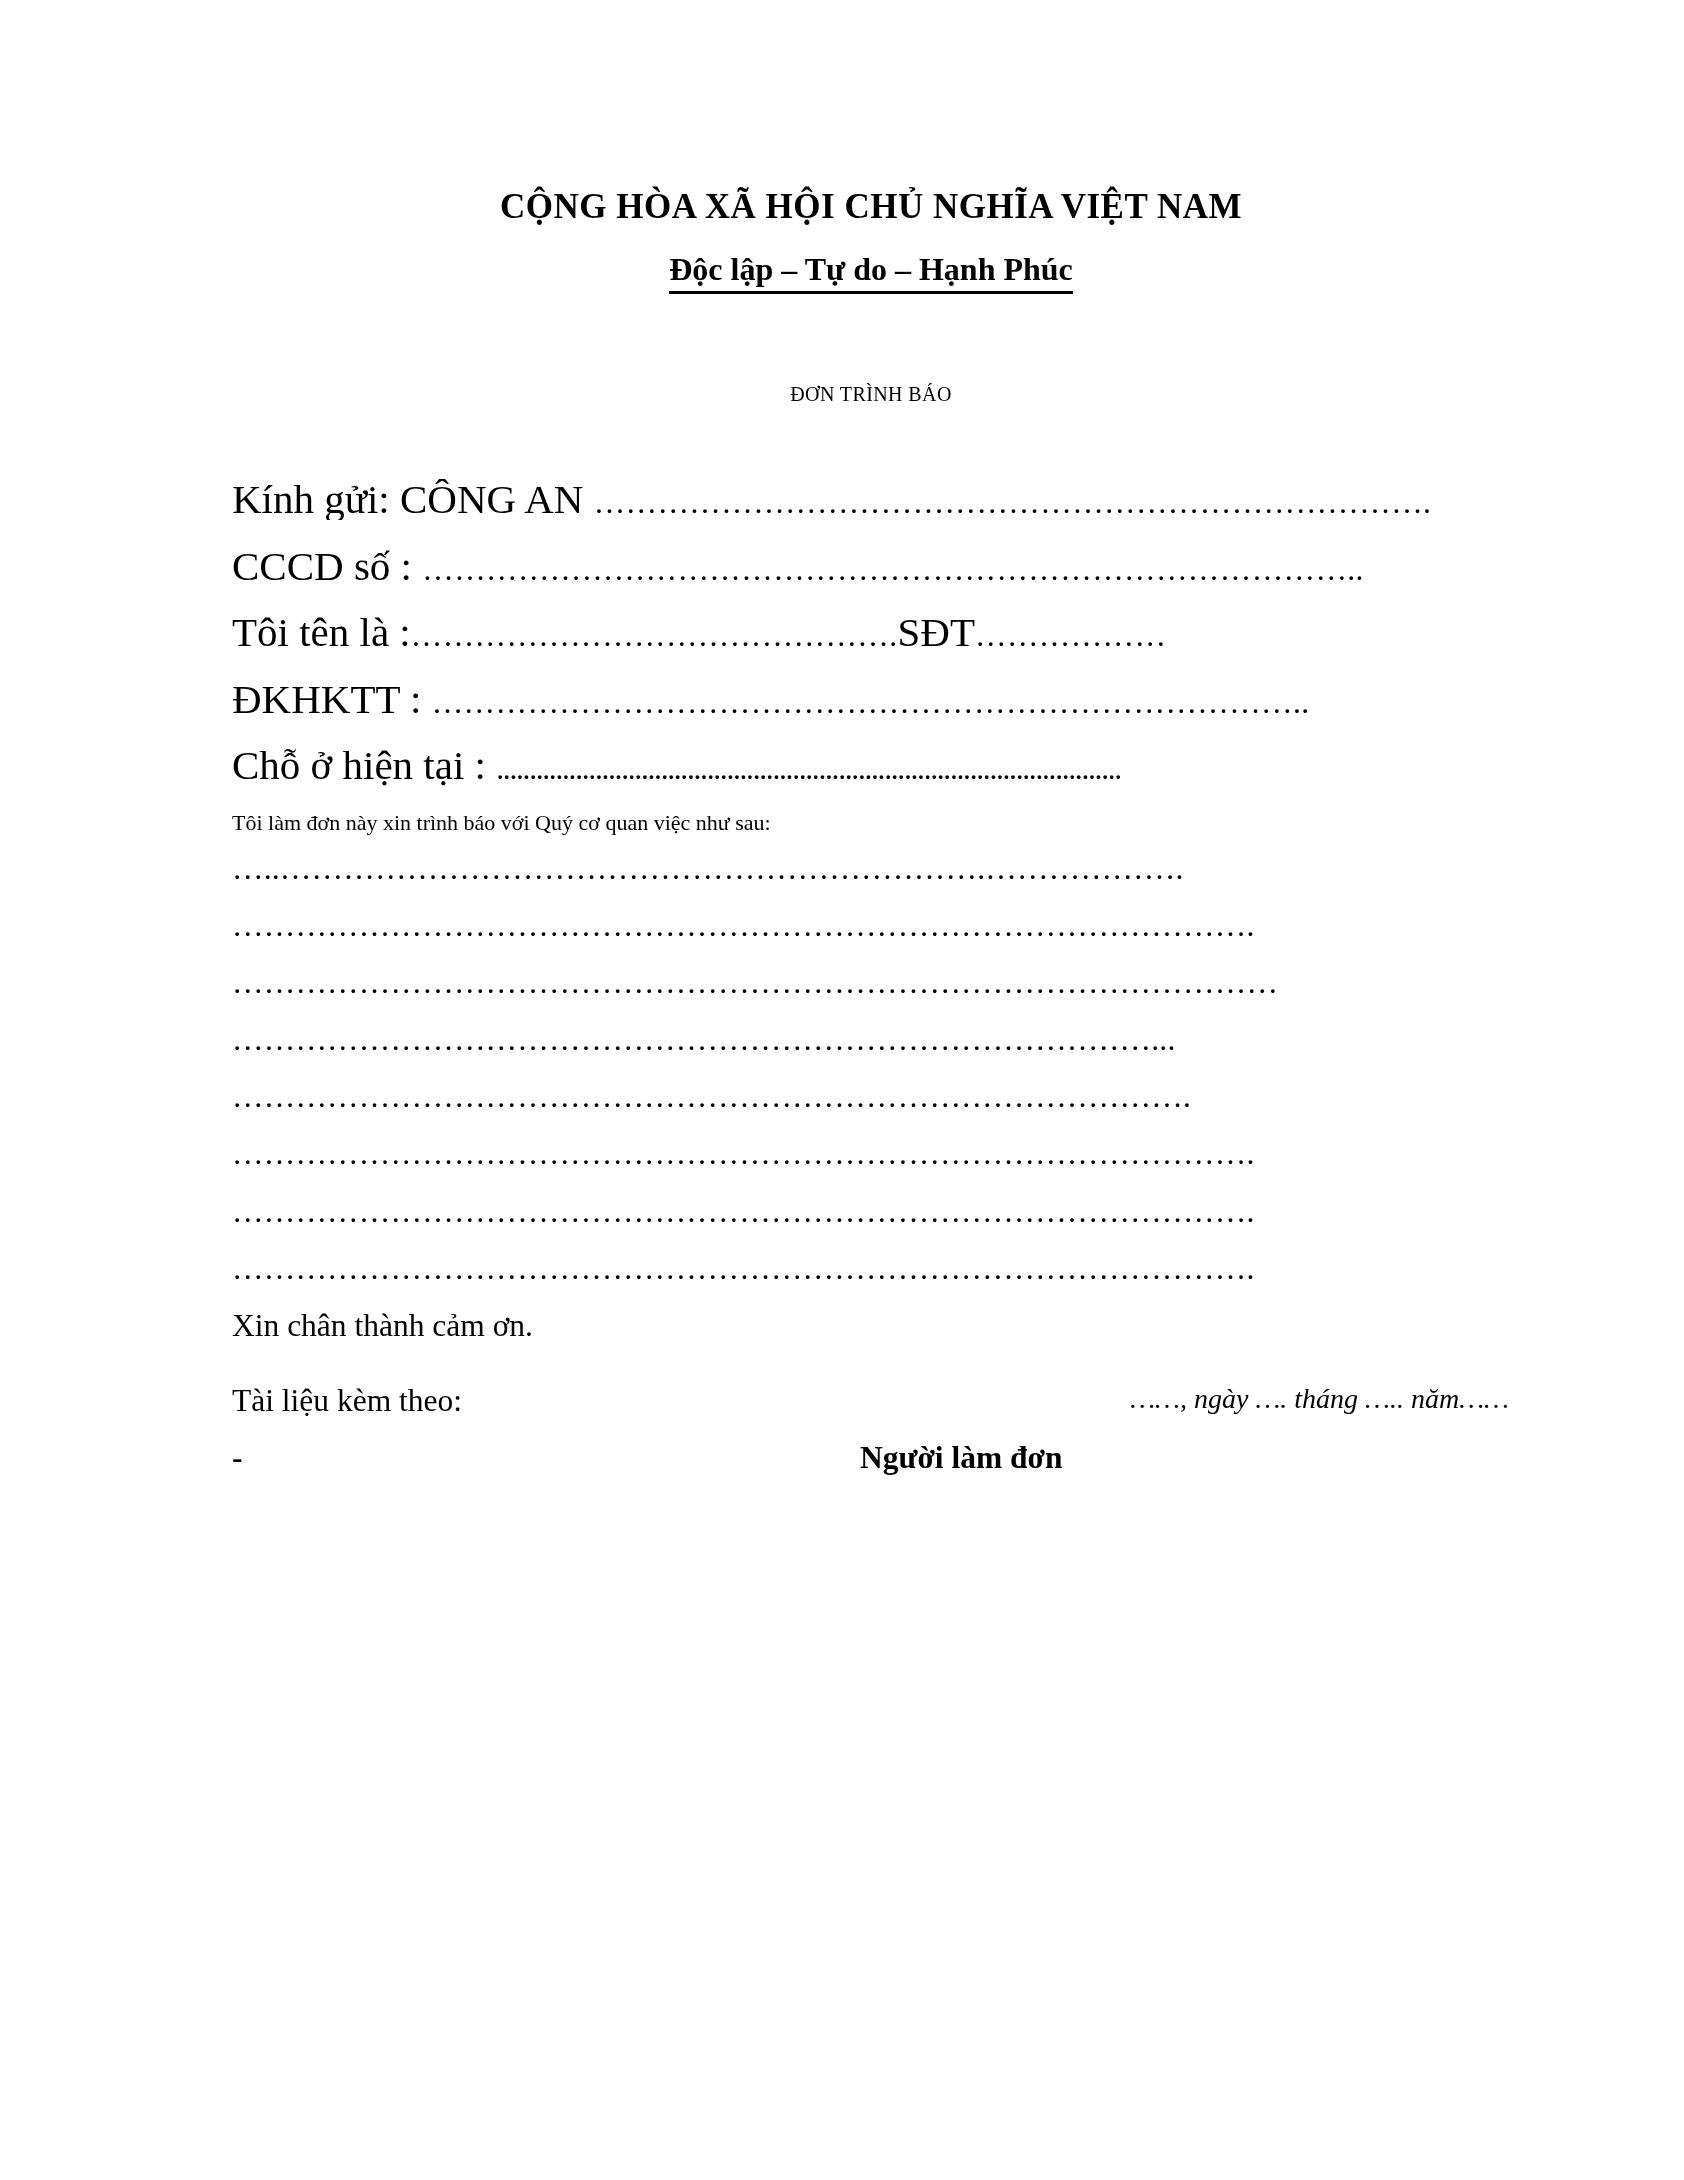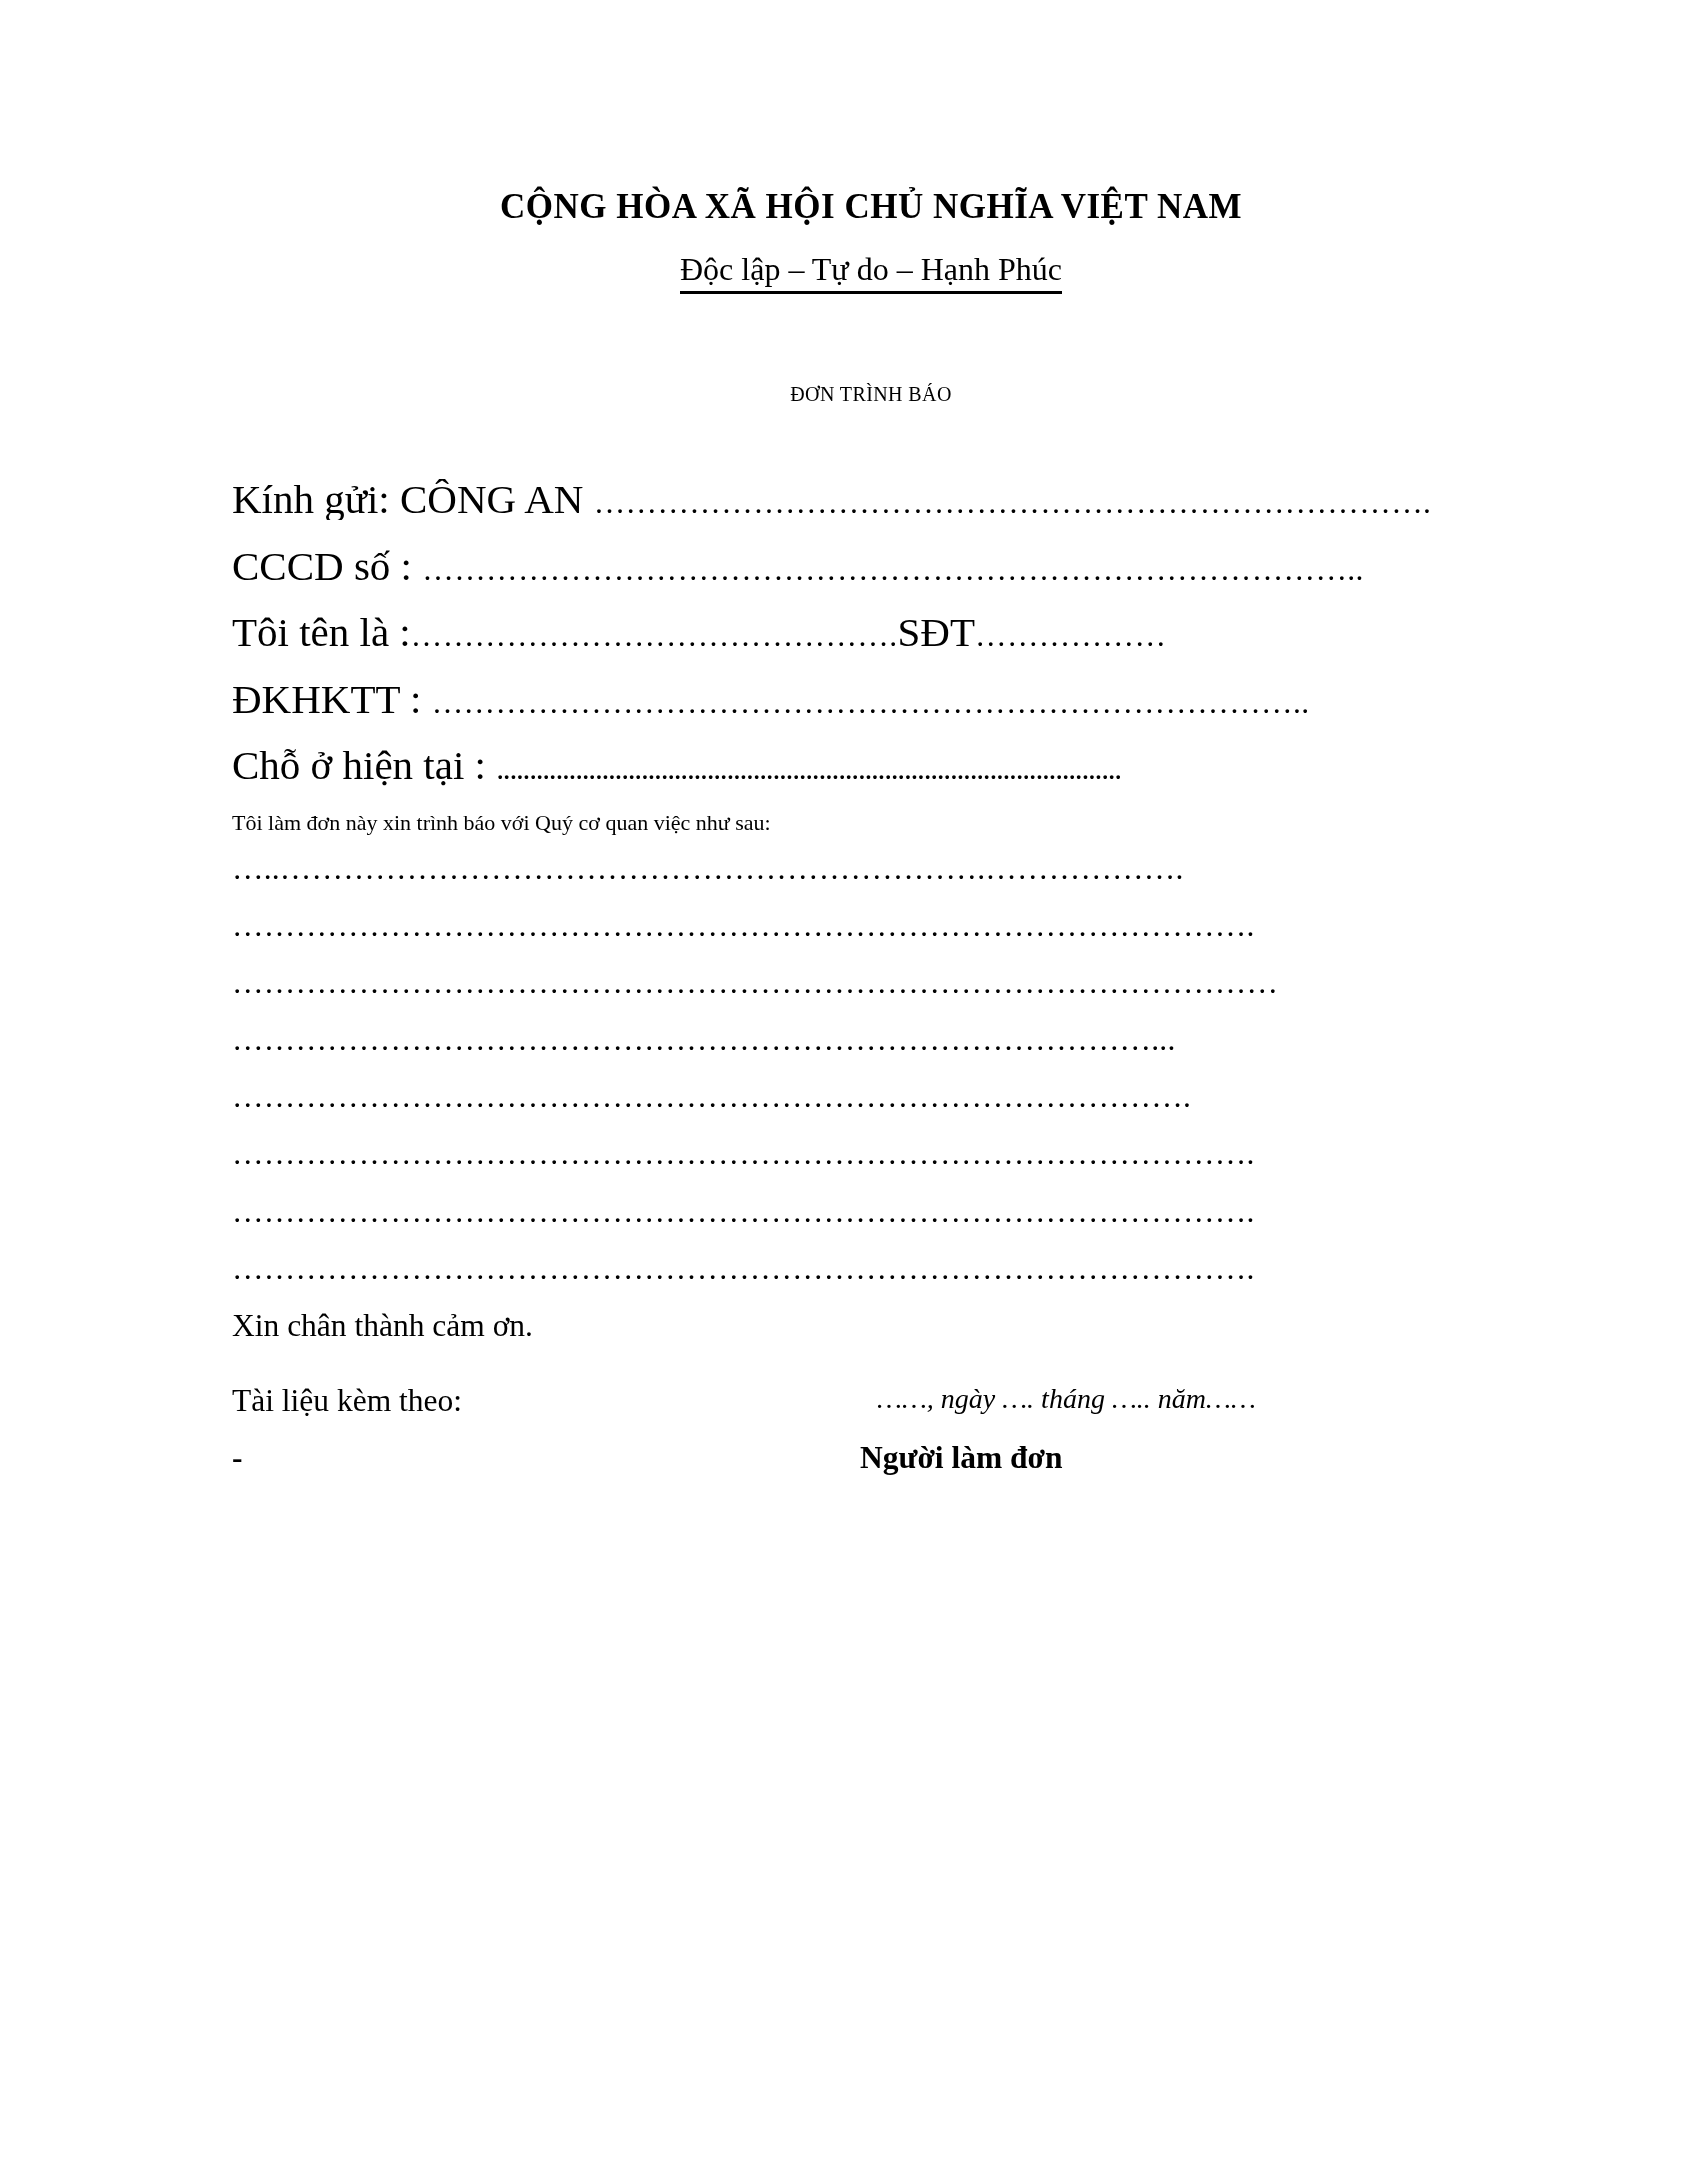--- a/index.html
+++ b/index.html
@@ -40,21 +40,21 @@
     letter-spacing: 0.5px;
     line-height: 1.2;
     white-space: nowrap;
   }
   .motto-wrap {
     margin-top: 22px;
     text-align: center;
   }
   .motto-line {
     display: inline-block;
-    font-weight: normal;
+    font-weight: bold;
     font-size: 32px;
     line-height: 1.2;
     border-bottom: 3.4px solid #000;
     padding-bottom: 2.6px;
     white-space: nowrap;
   }
 
   
   .doc-title {
     text-align: center;
@@ -146,21 +146,21 @@
     position: absolute;
     left: 596px;
     top: 0;
     width: 681px;
     text-align: center;
   }
   .date-line {
     font-style: italic;
     font-size: 28px;
     white-space: nowrap;
-    text-align: left;
+    text-align: right;
     padding-left: 49px;
   }
   .signer {
     font-weight: bold;
     font-size: 31.5px;
     margin-top: 29px;
     text-align: left;
     padding-left: 32px;
   }
 </style>

